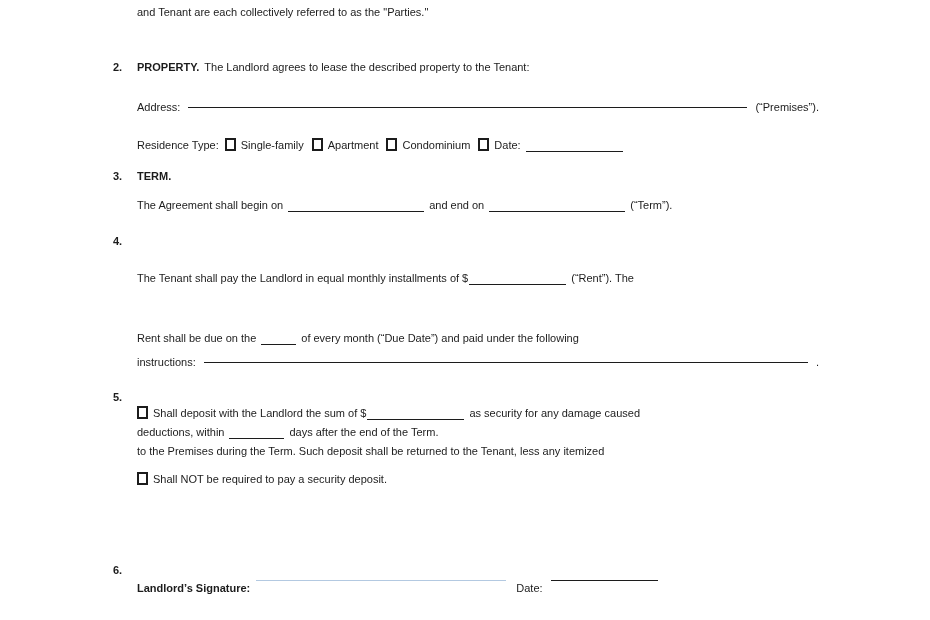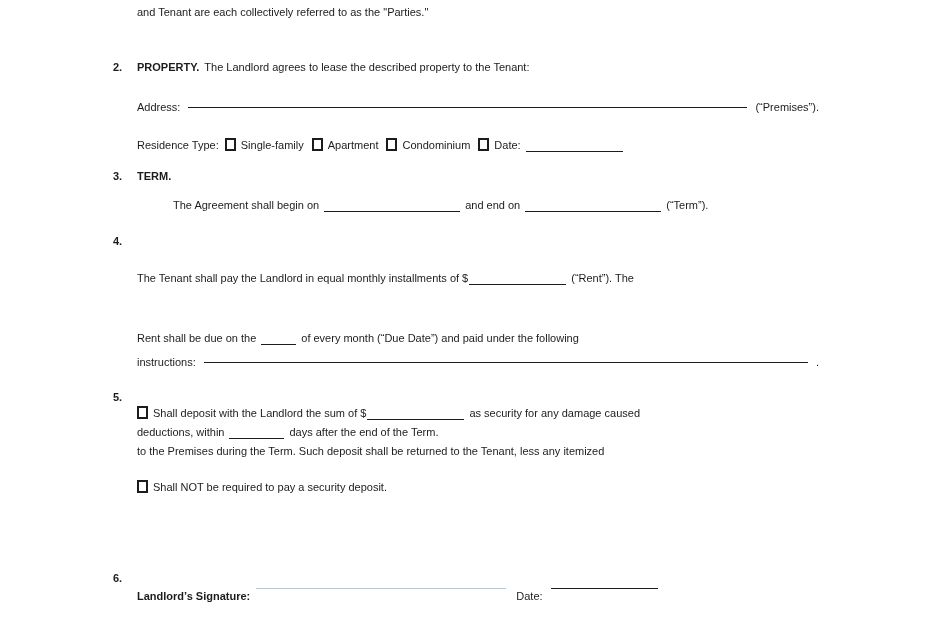--- a/index.html
+++ b/index.html
@@ -49,26 +49,26 @@
     vertical-align:-2px;
     margin:0 5px 0 8px;
   }
   .checkbox.first { margin-left:6px; }
   .checkbox.lead { margin-left:0; }
   
   .sec-property { margin-top:35px; }
   .row-address { margin-top:19px; }
   .row-residence { margin-top:16px; }
   .sec-term { margin-top:10px; }
-  .row-term { margin-top:8px;margin-left:36px; }
+  .row-term { margin-top:8px; }
   .sec-rent { margin-top:15px; }
   .rent-block { margin-top:5px; }
   .sec-security { margin-top:12px; }
   .deposit-para { margin-top:17px; }
-  .row-no-deposit { margin-top:15px; line-height:22px; }
+  .row-no-deposit { margin-top:7px; line-height:22px; }
   .sec-signatures { margin-top:70px; }
   .row-signature { margin-top:17px; display:flex; align-items:flex-start; line-height:22px; white-space:nowrap; }
   .sig-label { font-weight:bold; }
   .sig-fill {
     width:250px; height:4px;
     border-bottom:1.5px solid #b3c9e1;
     margin:0 10px 3px 6px;
   }
   .date-fill {
     width:107px; height:4px;

